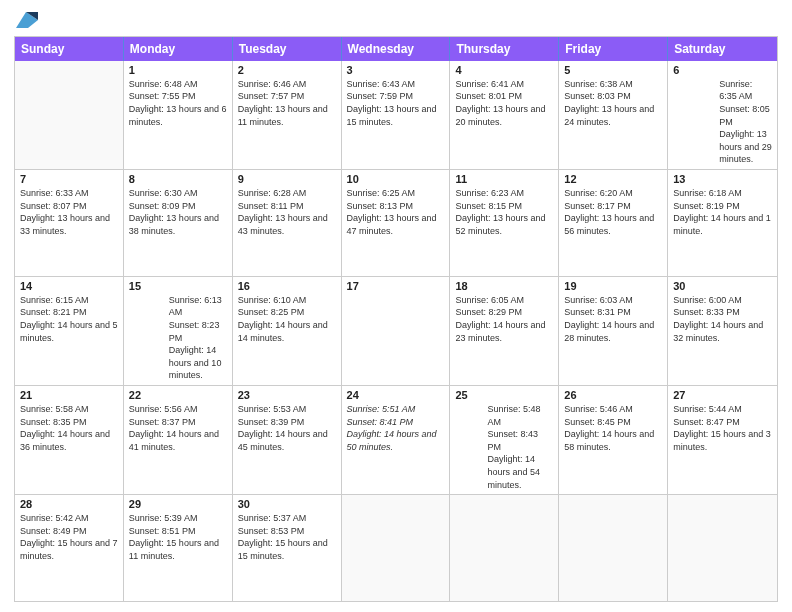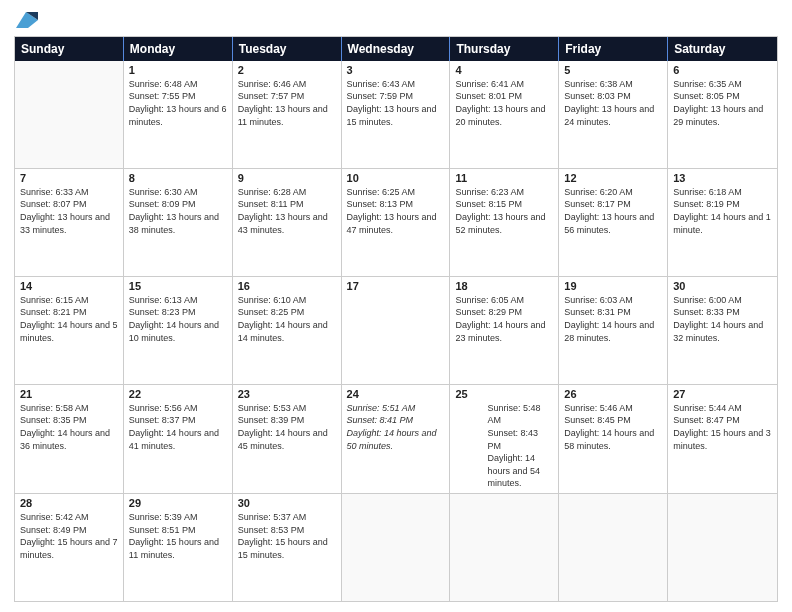--- a/index.html
+++ b/index.html
@@ -51,21 +51,21 @@
     }
     .calendar {
       flex: 1;
       display: flex;
       flex-direction: column;
       border: 1px solid #ccc;
     }
     .cal-header {
       display: grid;
       grid-template-columns: repeat(7, 1fr);
-      background: #0f172a;
+      background: #8b5cf6;
     }
     .cal-header-cell {
       color: #fff;
       font-size: 12px;
       font-weight: bold;
       padding: 5px 6px;
       border-right: 1px solid #5588dd;
     }
     .cal-header-cell:last-child { border-right: none; }
     .cal-body {
@@ -162,21 +162,21 @@
 Daylight: 13 hours and 20 minutes.</div>
           </div>
           <div class="cal-cell">
             <div class="day-num">5</div>
             <div class="day-info" style="white-space: pre-line;">Sunrise: 6:38 AM
 Sunset: 8:03 PM
 Daylight: 13 hours and 24 minutes.</div>
           </div>
           <div class="cal-cell">
             <div class="day-num">6</div>
-            <div class="day-info" style="white-space: pre-line;">Sunrise: 6:35 AM
+            <div class="day-info" style="white-space: pre-line; margin-left: 46px;">Sunrise: 6:35 AM
 Sunset: 8:05 PM
 Daylight: 13 hours and 29 minutes.</div>
           </div>
         </div>
         <div class="cal-row">
           <div class="cal-cell">
             <div class="day-num">7</div>
             <div class="day-info" style="white-space: pre-line;">Sunrise: 6:33 AM
 Sunset: 8:07 PM
 Daylight: 13 hours and 33 minutes.</div>
@@ -220,21 +220,21 @@
         </div>
         <div class="cal-row">
           <div class="cal-cell">
             <div class="day-num">14</div>
             <div class="day-info" style="white-space: pre-line;">Sunrise: 6:15 AM
 Sunset: 8:21 PM
 Daylight: 14 hours and 5 minutes.</div>
           </div>
           <div class="cal-cell">
             <div class="day-num">15</div>
-            <div class="day-info" style="white-space: pre-line;">Sunrise: 6:13 AM
+            <div class="day-info" style="white-space: pre-line; margin-left: 40px;">Sunrise: 6:13 AM
 Sunset: 8:23 PM
 Daylight: 14 hours and 10 minutes.</div>
           </div>
           <div class="cal-cell">
             <div class="day-num">16</div>
             <div class="day-info" style="white-space: pre-line;">Sunrise: 6:10 AM
 Sunset: 8:25 PM
 Daylight: 14 hours and 14 minutes.</div>
           </div>
           <div class="cal-cell">

